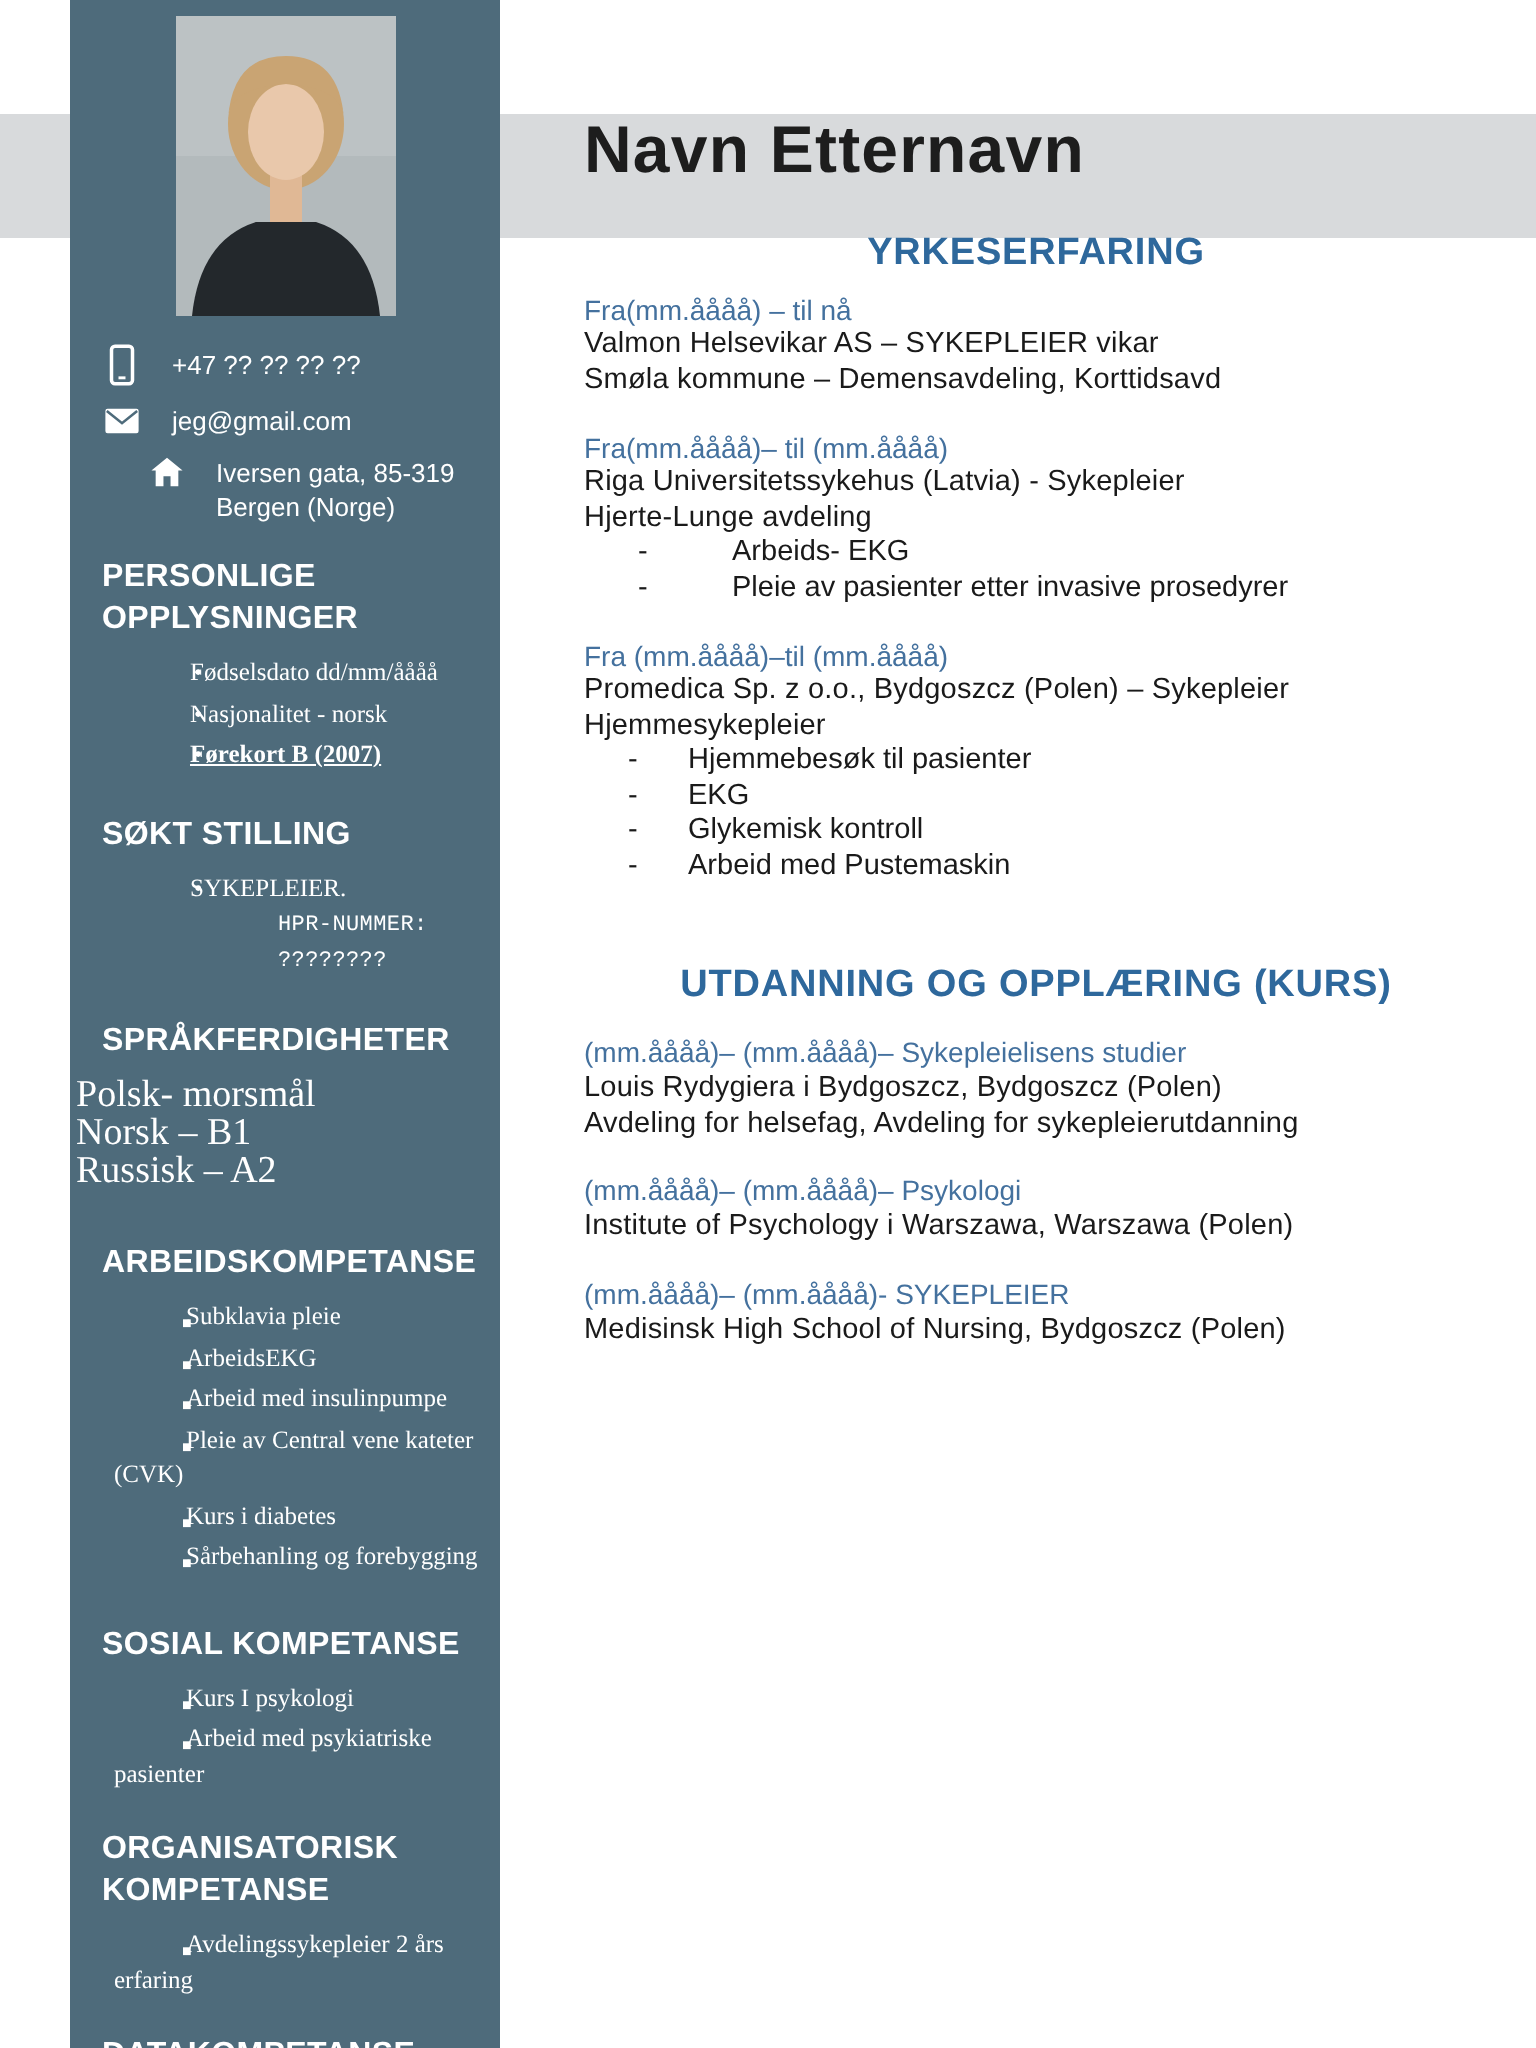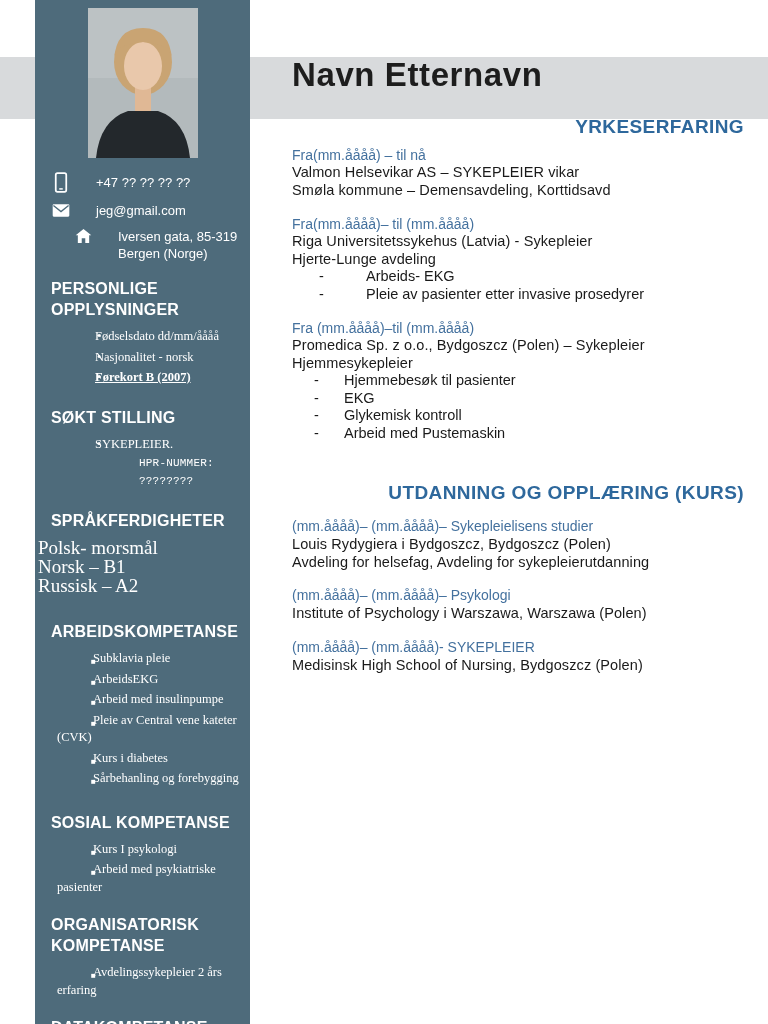--- a/index.html
+++ b/index.html
@@ -5,42 +5,42 @@
   html,body { margin:0; padding:0; }
   body { width:768px; height:1024px; background:#ffffff; font-family:"Liberation Sans", sans-serif; }
   .page { position:relative; width:768px; height:1024px; overflow:hidden; background:#ffffff; }
 
   .band { position:absolute; left:0; top:57px; width:768px; height:62px; background:#d8dadc; z-index:1; }
 
   
   .sidebar { position:absolute; left:35px; top:0; width:215px; height:1024px; background:#4e6b7b; color:#ffffff; z-index:2; }
   .photo { display:block; width:110px; height:150px; margin:8px auto 0 auto; background:#aeb6b8; }
   .contact { margin:14px 0 0 16px; }
-  .c-row { display:flex; align-items:center; gap:25px; margin-bottom:10px; font-size:13px; }
+  .c-row { display:flex; align-items:center; gap:15px; margin-bottom:10px; font-size:13px; }
   .c-row .icon { width:20px; display:flex; justify-content:center; flex:0 0 auto; }
   .c-row.addr { align-items:flex-start; margin-left:22px; line-height:17px; }
   .sb-sec { }
   .sb-h { font-size:16px; font-weight:600; line-height:21px; letter-spacing:0.2px; margin:16px 0 8px 16px; }
   .sb-ul { list-style:none; margin:0 -8px 0 0; padding:0; }
   .sb-li { position:relative; font-family:"Liberation Serif", serif; font-size:12.5px; line-height:17.5px; margin-bottom:3px; }
   .dots .sb-li { padding-left:44px; text-indent:16px; }
   .dots .blt { position:absolute; left:46px; top:0; font-size:12px; }
   .squares .sb-li { padding-left:22px; text-indent:36px; }
   .squares .blt { position:absolute; left:20px; top:3px; font-size:8px; }
   .u-bold { font-weight:bold; text-decoration:underline; }
   .sub { font-family:Liberation Mono, monospace; font-size:11px; letter-spacing:0.2px; margin-left:60px; text-indent:0; margin-top:2px; }
   .langs { margin-left:3px; font-family:"Liberation Serif", serif; font-size:19px; line-height:18px; }
   .lang-line { margin-bottom:1px; }
   .mt12{margin-top:12px}.mt18{margin-top:18px}.mt20{margin-top:20px}
   .mt24{margin-top:24px}.mt26{margin-top:26px}
 
   
   .main { position:absolute; left:292px; top:56px; width:452px; z-index:2; color:#1a1a1a; }
   .name { font-size:33px; font-weight:700; color:#1d1d1d; letter-spacing:0.6px; margin:0 0 22px 0; }
-  .msec { text-align:right; font-size:19px; color:#2e689c; font-weight:600; letter-spacing:0.4px; margin:0 0 9px 0; }
+  .msec { text-align:center; font-size:19px; color:#2e689c; font-weight:600; letter-spacing:0.4px; margin:0 0 9px 0; }
   .msec.edu { margin-top:40px; margin-bottom:14px; }
   .date { color:#44719e; font-size:14px; margin-bottom:1px; }
   .jline, .eline { font-size:14.5px; line-height:17.5px; letter-spacing:0.1px; }
   .job { margin-bottom:17px; }
   .jb { display:flex; font-size:14.5px; line-height:17.5px; }
   .jb .dash { flex:0 0 auto; }
   .j2 .jb { padding-left:27px; } .j2 .dash { width:47px; }
   .j3 .jb { padding-left:22px; } .j3 .dash { width:30px; }
   .entry { margin-bottom:16px; }
   .entry .date { margin-bottom:2px; }

